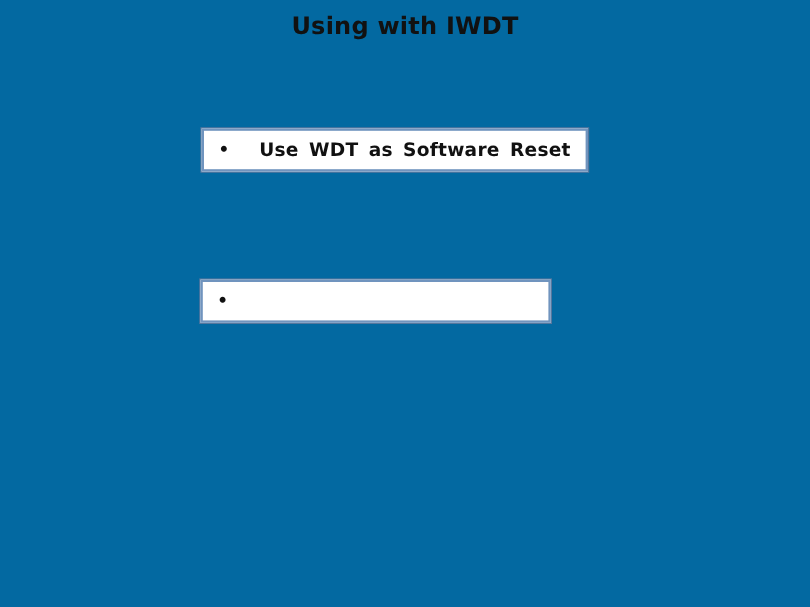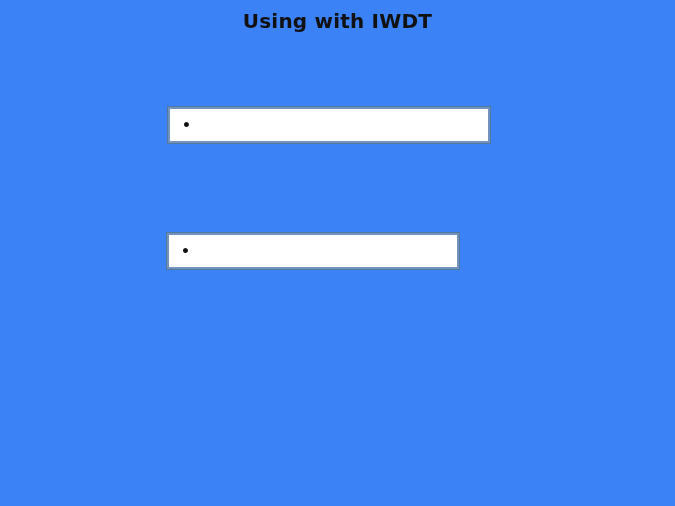--- a/index.html
+++ b/index.html
@@ -4,21 +4,21 @@
 <style>
   html, body {
     margin: 0;
     padding: 0;
     background: #ffffff;
   }
   .slide {
     position: relative;
     width: 675px;
     height: 506px;
-    background: #3b82f6;
+    background: #0369a1;
     overflow: hidden;
     font-family: "DejaVu Sans", "Liberation Sans", sans-serif;
   }
   .slide-title {
     position: absolute;
     top: 9px;
     left: 0;
     width: 675px;
     text-align: center;
     font-size: 20px;
@@ -66,19 +66,20 @@
 </style>
 </head>
 <body>
 
 <div class="slide">
 
   <h1 class="slide-title">Using with IWDT</h1>
 
   <div class="callout-box box-1">
     <span class="bullet-marker">•</span>
+    <span class="bullet-label">Use WDT as Software Reset</span>
   </div>
 
   <div class="callout-box box-2">
     <span class="bullet-marker">•</span>
   </div>
 
 </div>
 
 </body></html>

